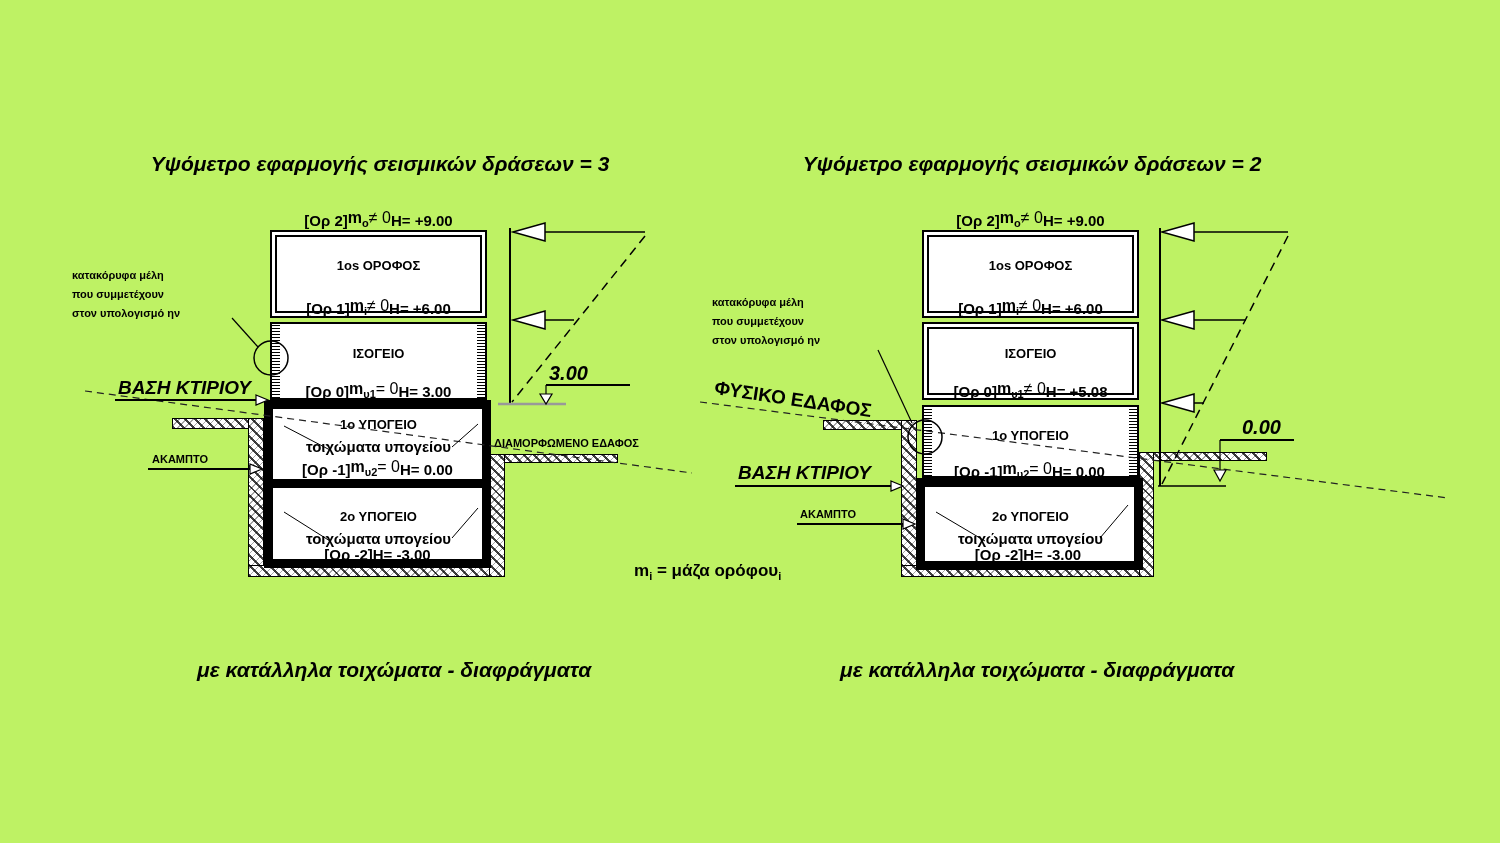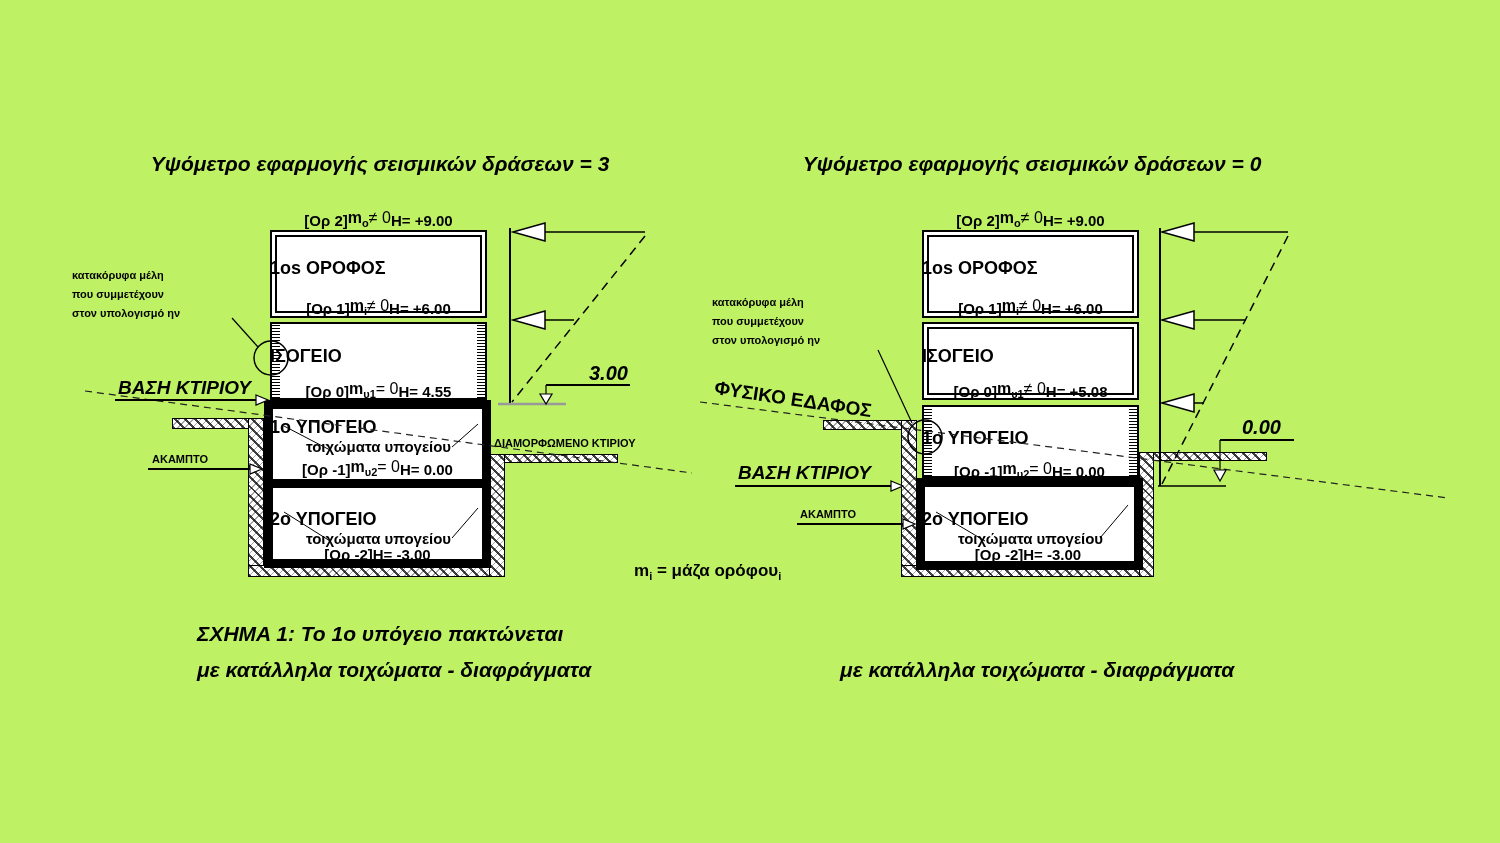--- a/index.html
+++ b/index.html
@@ -10,21 +10,21 @@
   .caption{position:absolute;font-weight:bold;font-style:italic;font-size:21px;white-space:nowrap;}
   .box{position:absolute;border:2px solid #000;background:#fff;box-sizing:border-box;}
   .inner{position:absolute;inset:3px;border:2px solid #000;}
   .rigid{position:absolute;border:9px solid #000;background:#fff;box-sizing:border-box;}
   .slab{position:absolute;background:#000;}
   .row{position:absolute;display:flex;justify-content:center;align-items:flex-end;
        font-weight:bold;font-size:15px;white-space:nowrap;padding:0 4px;box-sizing:border-box;height:20px;}
   .mlab{font-size:16px;}
   .sub{font-size:11px;vertical-align:-4px;font-weight:bold;}
   .rel{font-weight:normal;font-size:16px;}
-  .flabel{position:absolute;font-weight:bold;font-size:18px;text-align:left;white-space:nowrap;}
+  .flabel{position:absolute;font-weight:bold;font-size:13px;text-align:center;white-space:nowrap;}
   .walls{position:absolute;font-weight:bold;font-size:15px;text-align:center;white-space:nowrap;}
   .hatchcol{position:absolute;width:8px;background:repeating-linear-gradient(0deg,#000 0 1px,#fff 1px 3px);}
   .ground{position:absolute;border:1px solid #000;background-color:#fff;
           background-image:repeating-linear-gradient(45deg,rgba(0,0,0,.75) 0 2px,rgba(0,0,0,0) 2px 7px),
                            repeating-linear-gradient(-45deg,rgba(0,0,0,.35) 0 1px,rgba(0,0,0,0) 1px 5px);
           box-sizing:border-box;}
   .ann{position:absolute;font-weight:bold;font-size:11px;line-height:19px;white-space:nowrap;}
   .bigann{position:absolute;font-weight:bold;font-style:italic;font-size:19px;white-space:nowrap;}
   .elev{position:absolute;font-weight:bold;font-style:italic;font-size:20px;white-space:nowrap;}
   .legend{position:absolute;font-weight:bold;font-size:17px;white-space:nowrap;text-align:center;}
@@ -67,47 +67,46 @@
       <span>H= +9.00</span>
     </div>
     <div class="row" style="left:270px;top:297px;width:217px;">
       <span>[Ορ 1]</span>
       <span class="mlab"><b>m</b><span class="sub">i</span><span class="rel">≠ 0</span></span>
       <span>H= +6.00</span>
     </div>
     <div class="row" style="left:270px;top:380px;width:217px;">
       <span>[Ορ 0]</span>
       <span class="mlab"><b>m</b><span class="sub">υ1</span><span class="rel">= 0</span></span>
-      <span>H= 4.55</span>
+      <span>H= 3.00</span>
     </div>
     <div class="row" style="left:276px;top:458px;width:203px;">
       <span>[Ορ -1]</span>
       <span class="mlab"><b>m</b><span class="sub">υ2</span><span class="rel">= 0</span></span>
       <span>H= 0.00</span>
     </div>
     <div class="row" style="left:276px;top:543px;width:203px;">
       <span>[Ορ -2]</span>
       <span>H= -3.00</span>
     </div>
 
     <div class="ann" style="left:72px;top:266px;">
       <div>κατακόρυφα μέλη</div>
       <div>που συμμετέχουν</div>
       <div>στον υπολογισμό ην</div>
     </div>
     <div class="bigann" style="left:118px;top:377px;">ΒΑΣΗ ΚΤΙΡΙΟΥ</div>
     <div class="ann" style="left:152px;top:450px;">ΑΚΑΜΠΤΟ</div>
-    <div class="ann" style="left:494px;top:434px;">ΔΙΑΜΟΡΦΩΜΕΝΟ ΚΤΙΡΙΟΥ</div>
-    <div class="elev" style="left:589px;top:362px;text-align:center;">3.00</div>
-    <div class="caption" style="left:197px;top:622px;">ΣΧΗΜΑ 1: Το 1ο υπόγειο πακτώνεται</div>
+    <div class="ann" style="left:494px;top:434px;">ΔΙΑΜΟΡΦΩΜΕΝΟ ΕΔΑΦΟΣ</div>
+    <div class="elev" style="left:549px;top:362px;text-align:center;">3.00</div>
     <div class="caption" style="left:197px;top:658px;">με κατάλληλα τοιχώματα - διαφράγματα</div>
   </div>
 
   <div class="fig">
-    <div class="title" style="left:782px;top:152px;width:500px;">Υψόμετρο εφαρμογής σεισμικών δράσεων = 0</div>
+    <div class="title" style="left:782px;top:152px;width:500px;">Υψόμετρο εφαρμογής σεισμικών δράσεων = 2</div>
 
     <div class="ground" style="left:823px;top:420px;width:80px;height:10px;"></div>
     <div class="ground" style="left:901px;top:420px;width:16px;height:157px;"></div>
     <div class="ground" style="left:901px;top:565px;width:252px;height:12px;"></div>
     <div class="ground" style="left:1139px;top:452px;width:128px;height:9px;"></div>
     <div class="ground" style="left:1139px;top:452px;width:15px;height:125px;"></div>
 
     <div class="box" style="left:922px;top:230px;width:217px;height:88px;">
       <div class="inner"></div>
     </div>

